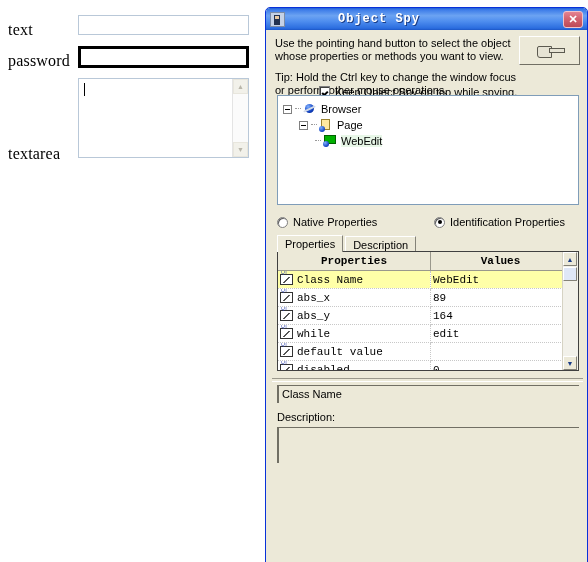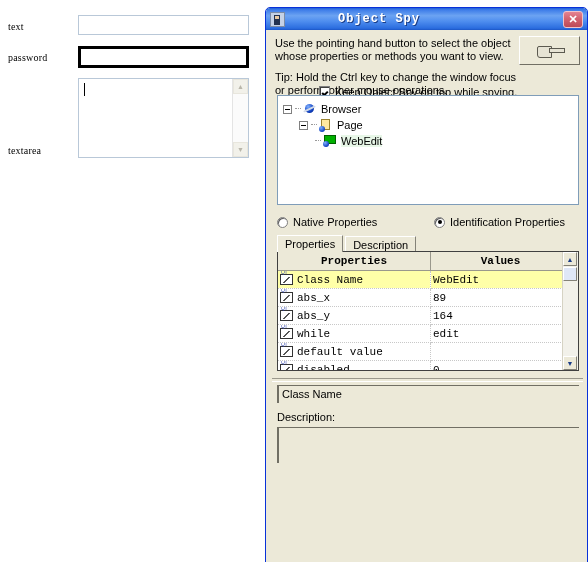--- a/index.html
+++ b/index.html
@@ -5,21 +5,21 @@
   html,body{margin:0;padding:0;}
   body{
     width:588px;height:562px;overflow:hidden;background:#ffffff;
     font-family:"Liberation Sans", sans-serif;font-size:11px;color:#000;
     position:relative;
   }
 
   
   #web-form{position:absolute;left:0;top:0;width:262px;height:562px;background:#fff;}
 
-  .form-label{position:absolute;font-family:"Liberation Serif", serif;font-size:10px;color:#000;letter-spacing:.2px;}
+  .form-label{position:absolute;font-family:"Liberation Serif", serif;font-size:16px;color:#000;letter-spacing:.2px;}
   #label-text{left:8px;top:21px;}
   #label-password{left:8px;top:52px;text-align:right;}
   #label-textarea{left:8px;top:145px;}
 
   #input-text{
     position:absolute;left:78px;top:15px;width:171px;height:20px;
     border:1px solid #b9c8d8;background:#fff;box-sizing:border-box;
     font-family:"Liberation Sans",sans-serif;font-size:11px;padding:1px 3px;outline:none;
   }
   #input-password{

